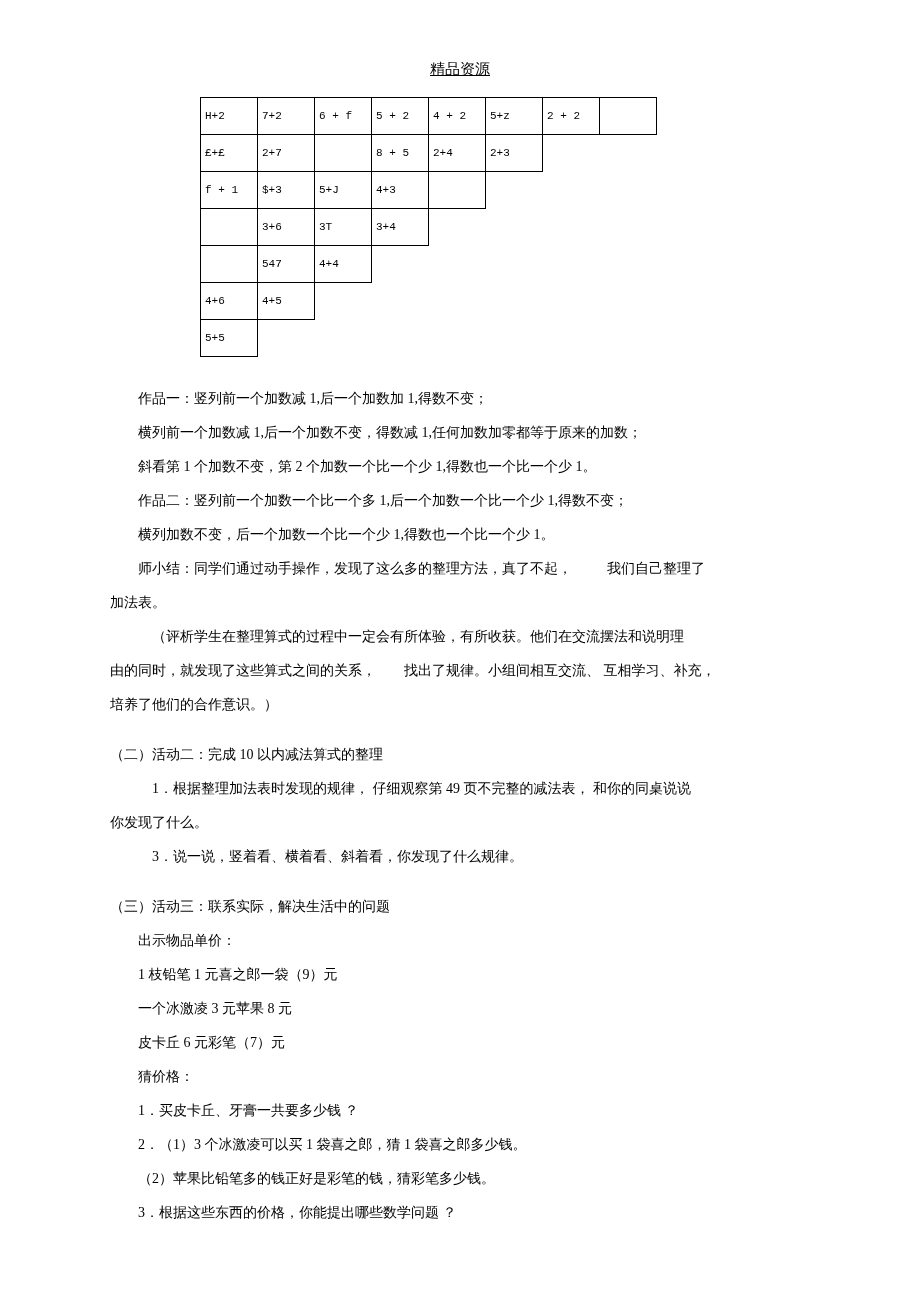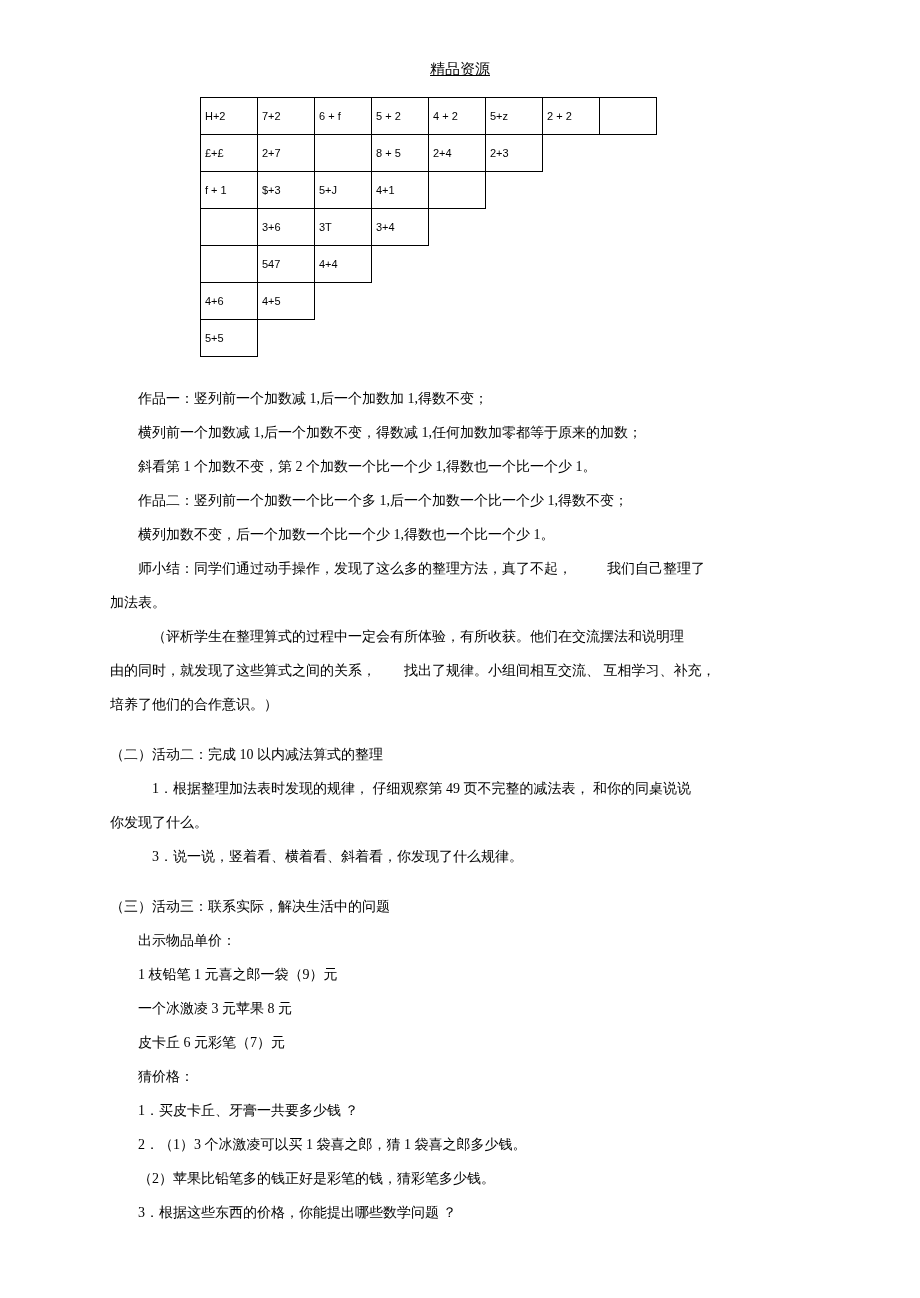--- a/index.html
+++ b/index.html
@@ -29,20 +29,21 @@
     font-size: 11px;
   }
   table.addition td {
     border: 1px solid #000;
     width: 48px;
     height: 28px;
     text-align: left;
     padding: 4px 4px;
     vertical-align: middle;
     white-space: nowrap;
+    font-family: Liberation Mono, monospace;
   }
   table.addition td.noborder {
     border: none;
   }
   .para {
     margin: 0 0 6px 0;
     line-height: 2.0;
     text-align: left;
   }
   .indent1 { text-indent: 2em; }
@@ -76,21 +77,21 @@
           <td>8 + 5</td>
           <td>2+4</td>
           <td>2+3</td>
           <td class="noborder"></td>
           <td class="noborder"></td>
         </tr>
         <tr>
           <td>f + 1</td>
           <td>$+3</td>
           <td>5+J</td>
-          <td>4+1</td>
+          <td>4+3</td>
           <td></td>
           <td class="noborder"></td>
           <td class="noborder"></td>
           <td class="noborder"></td>
         </tr>
         <tr>
           <td></td>
           <td>3+6</td>
           <td>3T</td>
           <td>3+4</td>

